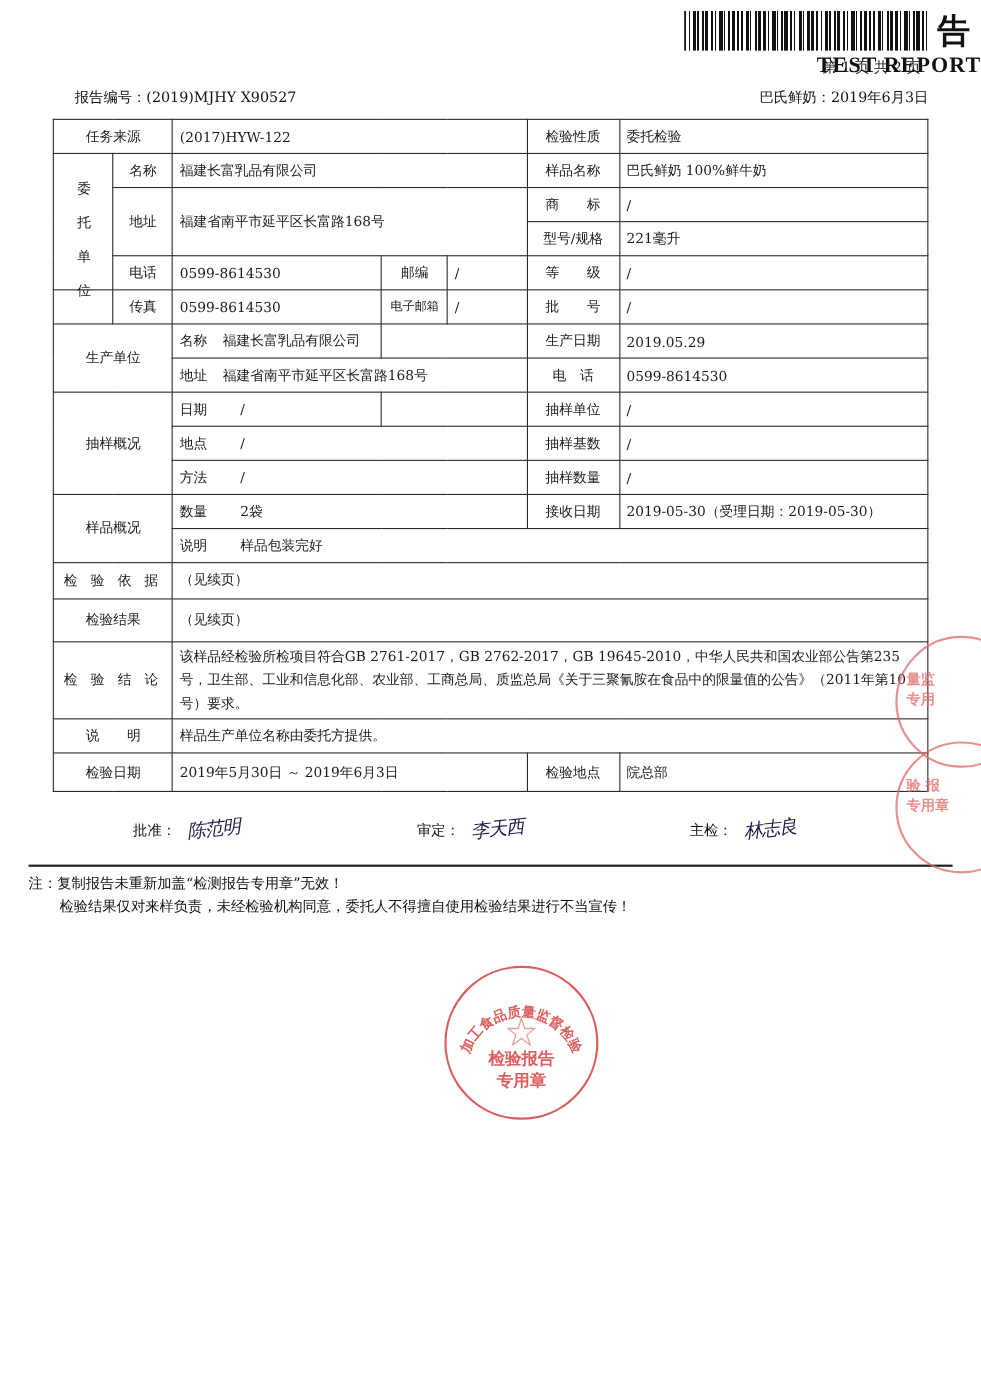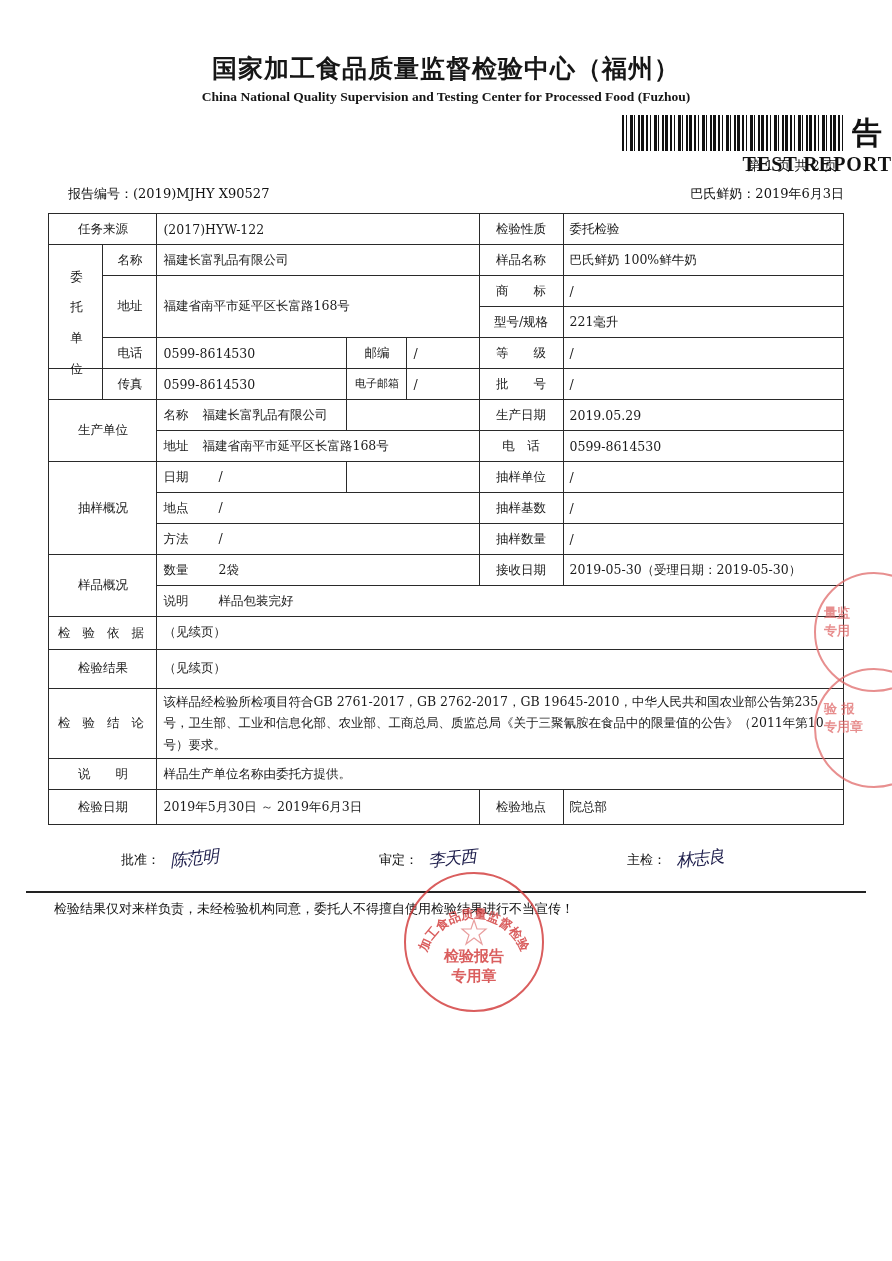--- a/index.html
+++ b/index.html
@@ -260,24 +260,20 @@
     font-family: "DejaVu Serif", serif;
     line-height: 1.6;
   }
   .footnotes .fn2 { padding-left: 28px; }
 </style>
 </head>
 <body>
 
 <div class="page">
 
-  <div class="header">
-    <div class="title-cn">国家加工食品质量监督检验中心（福州）</div>
-    <div class="title-en">China National Quality Supervision and Testing Center for Processed Food (Fuzhou)</div>
-  </div>
 
   <div class="report-row">
     <div class="report-title-cn">检 验 报 告</div>
     <div class="report-title-en">TEST REPORT</div>
     <div class="barcode"></div>
     <div class="page-count">第 1 页  共 2 页</div>
   </div>
 
   <div class="meta-row">
     <div class="meta-left">报告编号：(2019)MJHY X90527</div>
@@ -443,20 +439,21 @@
       <span class="scribble">李天西</span>
     </div>
     <div class="sig sig3">
       <span>主检：</span>
       <span class="scribble">林志良</span>
     </div>
   </div>
 
   <div class="bottom-rule"></div>
   <div class="footnotes">
+    <div>注：复制报告未重新加盖“检测报告专用章”无效！</div>
     <div class="fn2">检验结果仅对来样负责，未经检验机构同意，委托人不得擅自使用检验结果进行不当宣传！</div>
   </div>
 
   <div class="stamp stamp-main">
     <svg class="arc" viewBox="0 0 136 136">
       <defs>
         <path id="arcpath" d="M 20,80 A 50,50 0 0 1 116,80" fill="none"></path>
       </defs>
       <text font-family="DejaVu Serif, serif" font-size="12.5" font-weight="bold" fill="#d23b3b">
         <textPath href="#arcpath" startOffset="50%" text-anchor="middle">国家加工食品质量监督检验中心</textPath>

